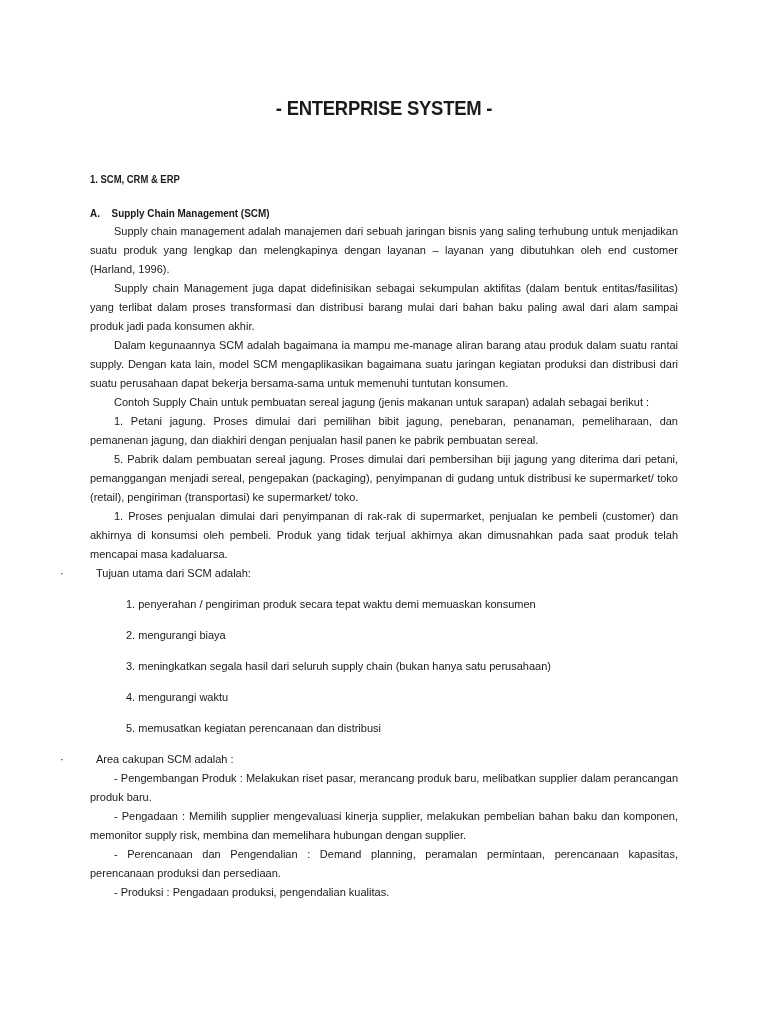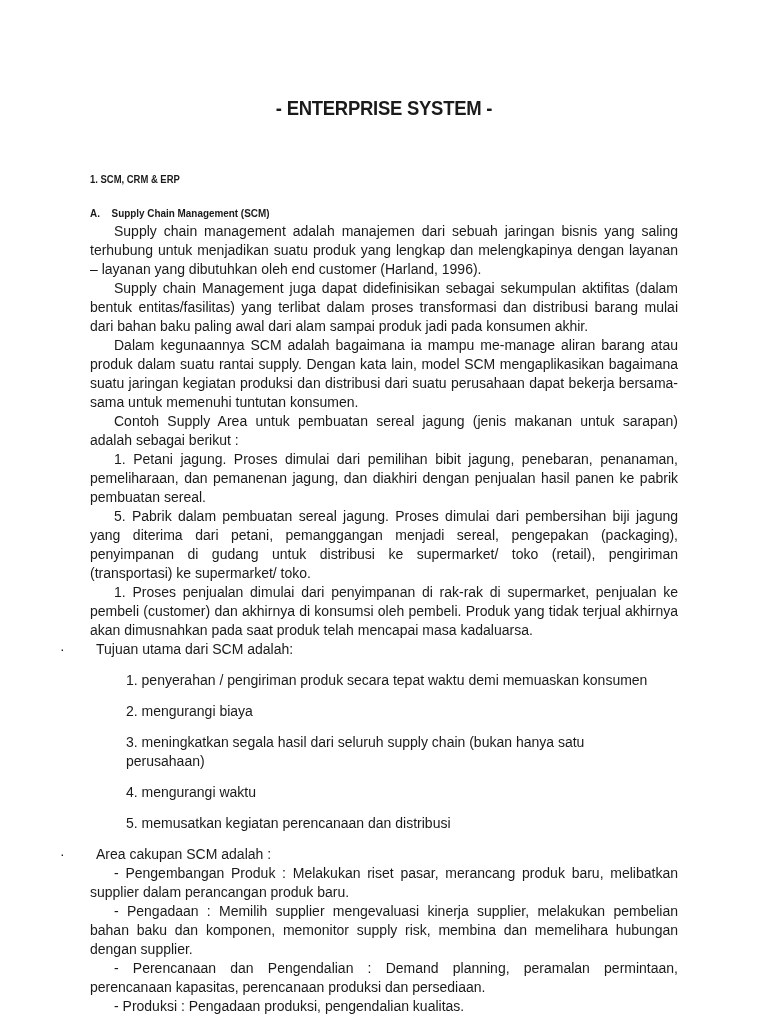--- a/index.html
+++ b/index.html
@@ -7,21 +7,21 @@
          font-family: "Liberation Sans Narrow", "Liberation Sans", sans-serif; color: #1a1a1a; }
   .page { position: absolute; left: 0; top: 0; width: 768px; height: 752px; }
   .title { position: absolute; left: 0; width: 768px; top: 96px; text-align: center;
            font-family: "Liberation Sans", sans-serif; font-weight: bold; font-size: 21px;
            letter-spacing: -0.3px; transform: scaleX(0.88); }
   .section { position: absolute; left: 90px; top: 173px; font-weight: bold; font-size: 10.5px;
              transform-origin: left; transform: scaleX(0.9); }
   .subsection { position: absolute; left: 90px; top: 207px; font-weight: bold; font-size: 11px;
                 transform-origin: left; transform: scaleX(0.9); }
   .subsection .letter { display: inline-block; width: 24px; }
-  .body { position: absolute; left: 90px; width: 588px; top: 222px; font-size: 14px;
+  .body { position: absolute; left: 90px; width: 588px; top: 222px; font-size: 11px;
           line-height: 19px; }
   .para { text-align: justify; text-indent: 24px; margin: 0; }
   .bullet-head { position: relative; margin: 0; padding-left: 6px; }
   .bullet-head .dot { position: absolute; left: -30px; top: 0; }
   .list-item { margin: 12px; padding-left: 24px; }
 </style>
 </head>
 <body>
 
 <div class="page">
@@ -30,21 +30,21 @@
   <div class="section">1. SCM, CRM &amp; ERP</div>
 
   <div class="subsection">
     <span class="letter">A.</span><span>Supply Chain Management (SCM)</span>
   </div>
 
   <div class="body">
     <p class="para">Supply chain management adalah manajemen dari sebuah jaringan bisnis yang saling terhubung untuk menjadikan suatu produk yang lengkap dan melengkapinya dengan layanan – layanan yang dibutuhkan oleh end customer (Harland, 1996).</p>
     <p class="para">Supply chain Management juga dapat didefinisikan sebagai sekumpulan aktifitas (dalam bentuk entitas/fasilitas) yang terlibat dalam proses transformasi dan distribusi barang mulai dari bahan baku paling awal dari alam sampai produk jadi pada konsumen akhir.</p>
     <p class="para">Dalam kegunaannya SCM adalah bagaimana ia mampu me-manage aliran barang atau produk dalam suatu rantai supply. Dengan kata lain, model SCM mengaplikasikan bagaimana suatu jaringan kegiatan produksi dan distribusi dari suatu perusahaan dapat bekerja bersama-sama untuk memenuhi tuntutan konsumen.</p>
-    <p class="para">Contoh Supply Area untuk pembuatan sereal jagung (jenis makanan untuk sarapan) adalah sebagai berikut :</p>
+    <p class="para">Contoh Supply Chain untuk pembuatan sereal jagung (jenis makanan untuk sarapan) adalah sebagai berikut :</p>
     <p class="para">1. Petani jagung. Proses dimulai dari pemilihan bibit jagung, penebaran, penanaman, pemeliharaan, dan pemanenan jagung, dan diakhiri dengan penjualan hasil panen ke pabrik pembuatan sereal.</p>
     <p class="para">5. Pabrik dalam pembuatan sereal jagung. Proses dimulai dari pembersihan biji jagung yang diterima dari petani, pemanggangan menjadi sereal, pengepakan (packaging), penyimpanan di gudang untuk distribusi ke supermarket/ toko (retail), pengiriman (transportasi) ke supermarket/ toko.</p>
     <p class="para">1. Proses penjualan dimulai dari penyimpanan di rak-rak di supermarket, penjualan ke pembeli (customer) dan akhirnya di konsumsi oleh pembeli. Produk yang tidak terjual akhirnya akan dimusnahkan pada saat produk telah mencapai masa kadaluarsa.</p>
 
     <p class="bullet-head">
       <span class="dot">·</span>
       <span>Tujuan utama dari SCM adalah:</span>
     </p>
     <p class="list-item">1. penyerahan / pengiriman produk secara tepat waktu demi memuaskan konsumen</p>
     <p class="list-item">2. mengurangi biaya</p>

